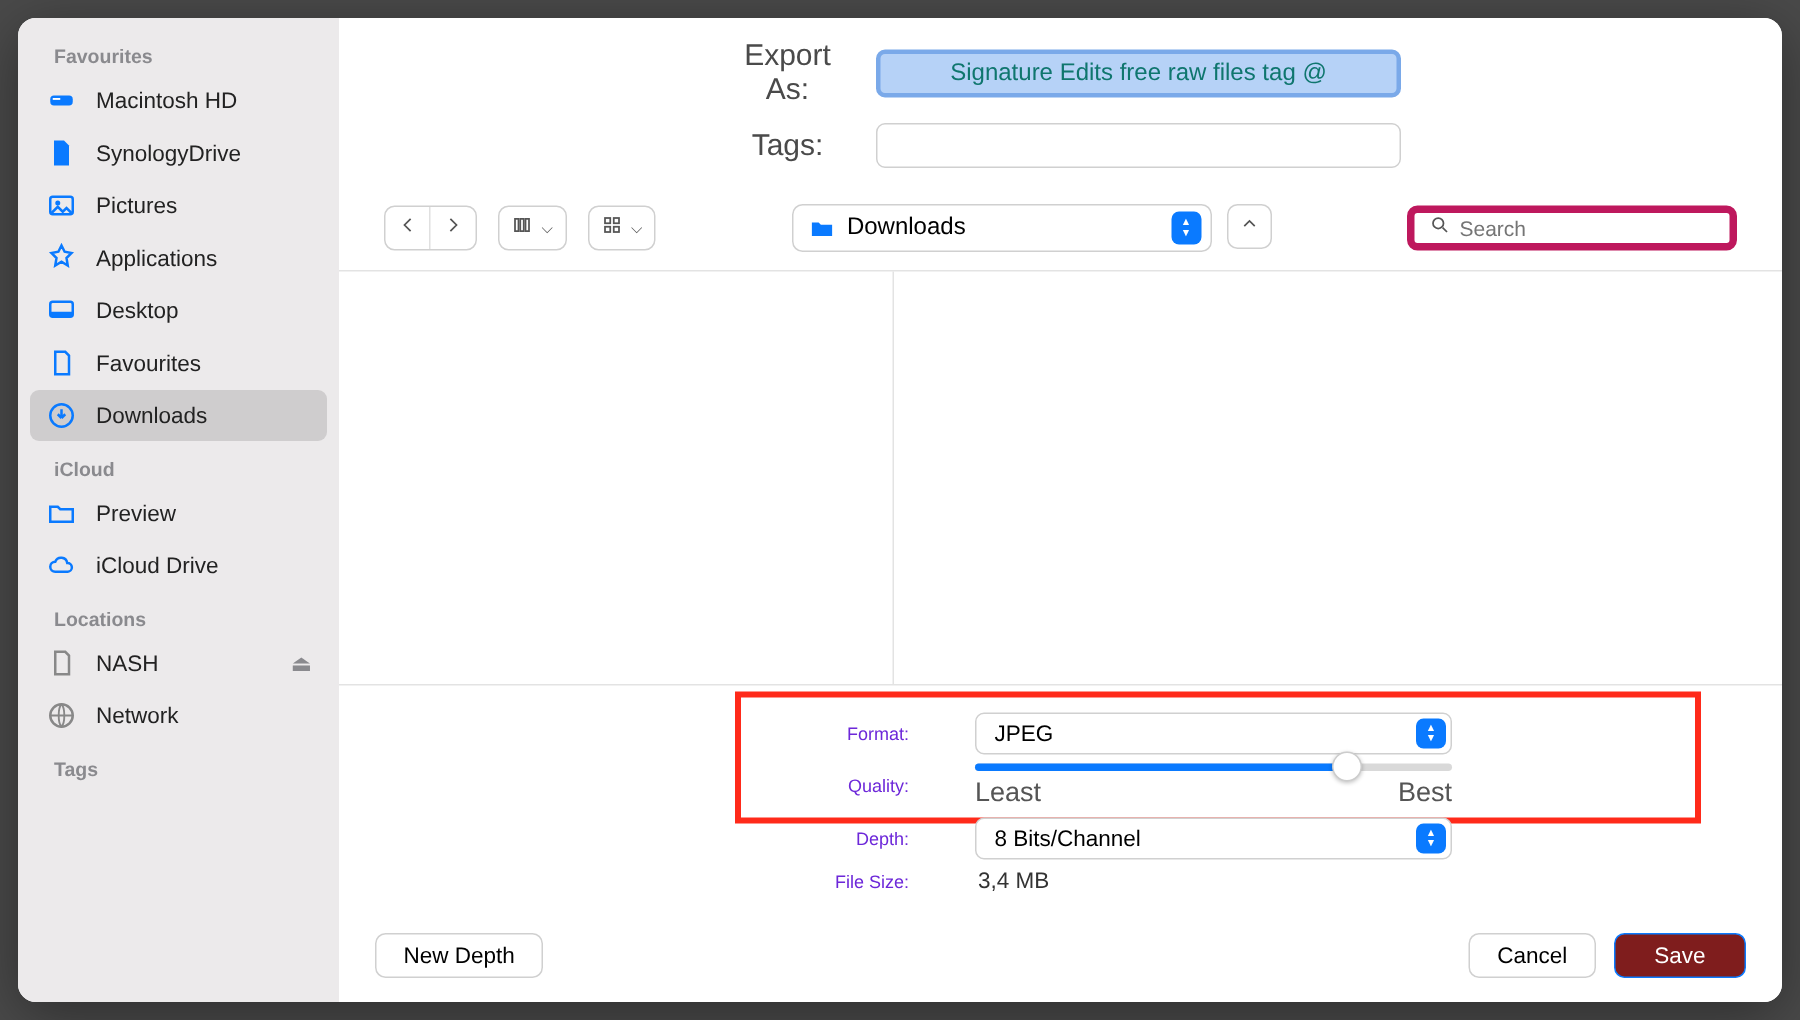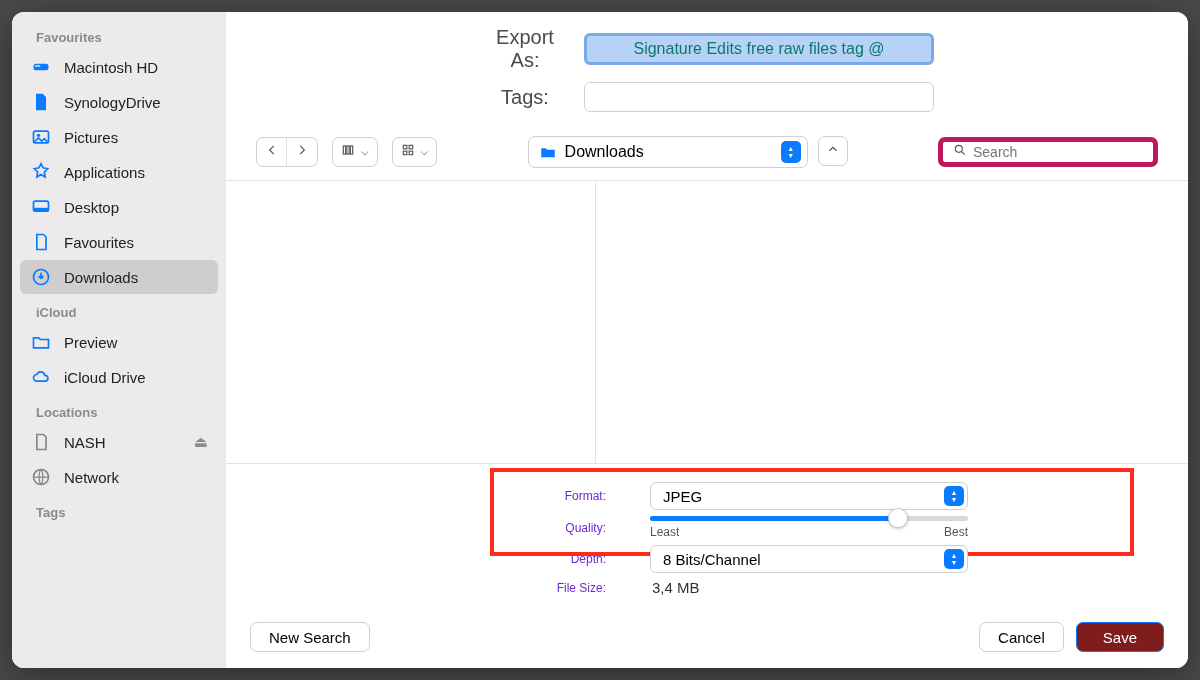--- a/index.html
+++ b/index.html
@@ -98,21 +98,21 @@
   .select {
     flex:1; height:28px; border:1px solid #d0d0d0; border-radius:6px;
     display:flex; align-items:center; padding:0 30px 0 12px; font-size:15px; position:relative; background:#fff;
   }
   .select .updown { position:absolute; right:3px; top:3px; width:20px; height:20px; background:#0a7aff; border-radius:5px; display:flex; flex-direction:column; align-items:center; justify-content:center;}
 
   .slider-wrap { flex:1; position:relative; height:20px; display:flex; align-items:center; }
   .slider-track { width:100%; height:5px; background:#d9d9d9; border-radius:3px; position:relative; }
   .slider-fill { position:absolute; left:0; top:0; height:5px; background:#0a7aff; border-radius:3px; }
   .slider-knob { position:absolute; top:-8px; width:20px; height:20px; background:#fff; border:1px solid #ccc; border-radius:50%; box-shadow:0 1px 3px rgba(0,0,0,.25); }
-  .slider-legend { display:flex; justify-content:space-between; font-size:12px; color:#555; margin-top:4px; }
+  .slider-legend { display:flex; justify-content:space-between; font-size:18px; color:#555; margin-top:4px; }
 
   .filesize-val { font-size:15px; color:#333; padding-left:2px; }
 
   .highlight-box {
     position:absolute; border:4px solid #ff2a1a; pointer-events:none;
     left: 264px; top: 4px; width: 644px; height: 88px;
   }
 
   
   .footer {
@@ -358,21 +358,21 @@
 
       <div class="opt-row">
         <div class="opt-label">File Size:</div>
         <div class="opt-ctrl">
           <span class="filesize-val">3,4 MB</span>
         </div>
       </div>
     </div>
 
     <div class="footer">
-      <div class="btn">New Search</div>
+      <div class="btn">New Depth</div>
       <div class="spacer"></div>
       <div class="btn">Cancel</div>
       <div style="width:12px"></div>
       <div class="btn primary">Save</div>
     </div>
 
   </div>
 </div>
 
 </body></html>

